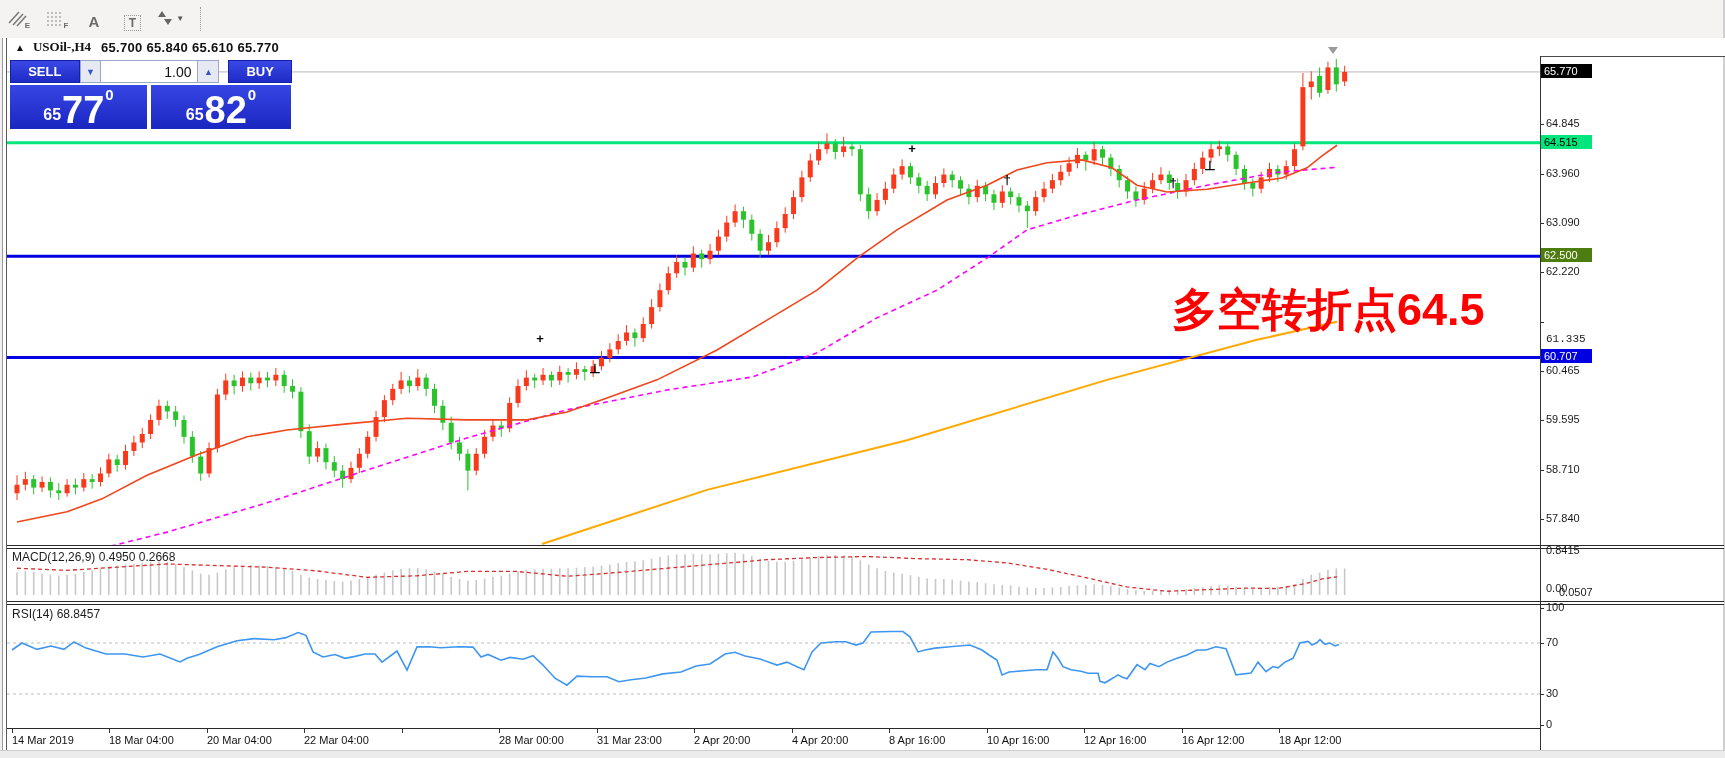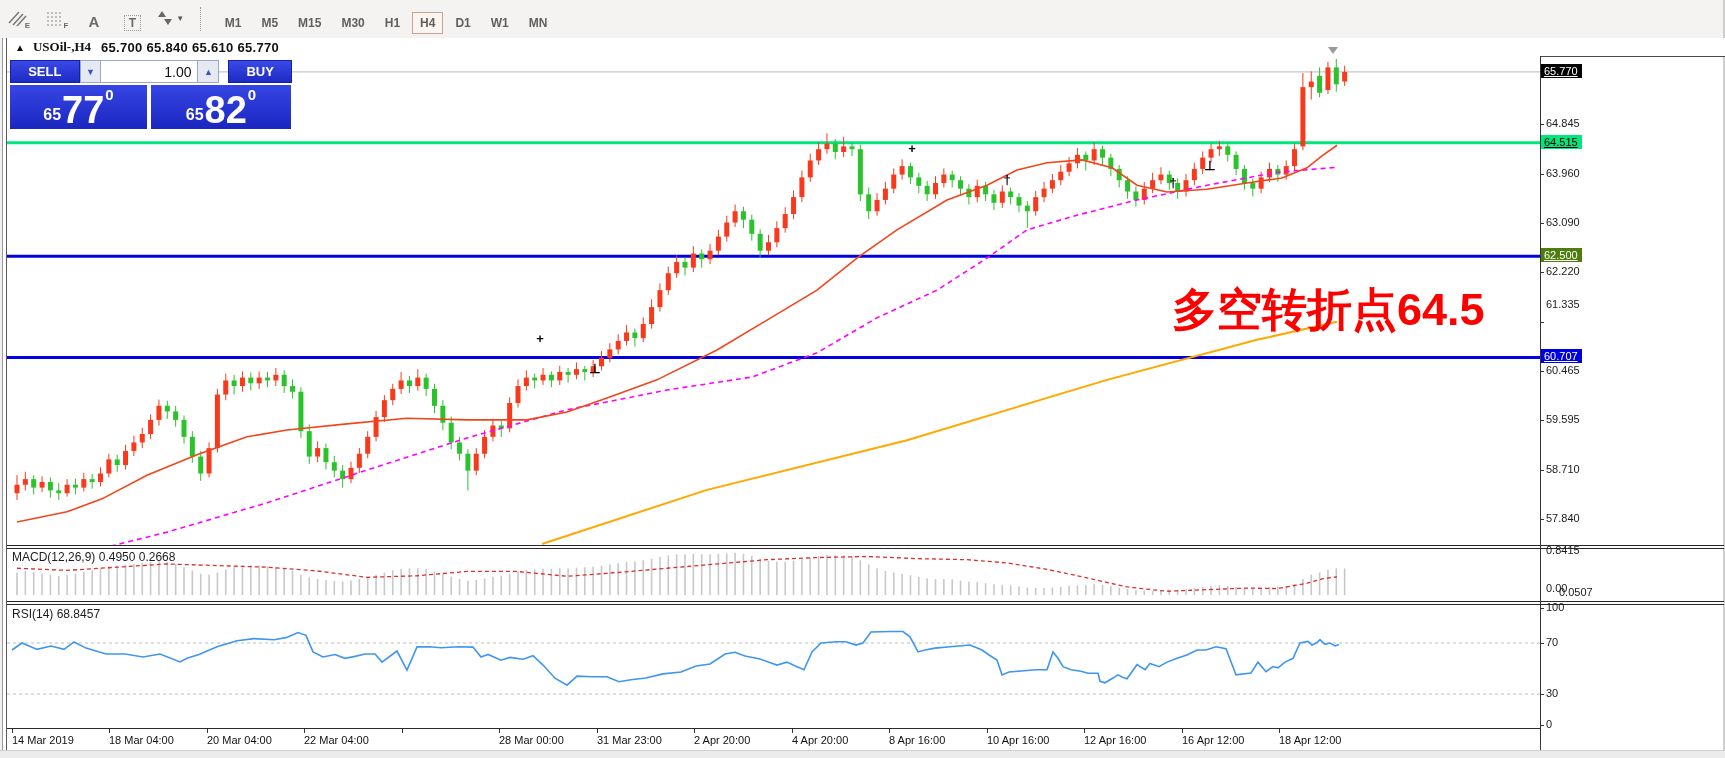--- a/index.html
+++ b/index.html
@@ -19,21 +19,21 @@
   #titlebar{left:7px;top:38px;width:1718px;height:18px;background:#fff;border-bottom:1px solid #4a4a4a;font-size:13px;color:#111;display:flex;align-items:center;}
   #titlebar .tri{font-size:10px;margin:0 8px 0 8px;color:#111;}
   #titlebar b{font-weight:bold;margin-right:10px;font-family:Liberation Serif, serif;}
   #titlebar .ohlc{font-weight:bold;letter-spacing:.3px;}
   
   .pane{background:#fff;}
   .splitter{left:7px;width:1717px;height:2px;background:#fff;border-top:1px solid #2a2a2a;border-bottom:1px solid #2a2a2a;}
   #axisline{left:1540px;top:56px;width:1px;height:694px;background:#333;}
   .axlab{position:absolute;left:1546px;font-size:11px;color:#1a1a1a;white-space:nowrap;}
   .axtick{position:absolute;left:1540px;width:4px;height:1px;background:#333;}
-  .axtag{position:absolute;left:1541px;font-size:11px;padding:1px 4px 1px 3px;white-space:nowrap;text-decoration:underline;}
+  .axtag{position:absolute;left:1541px;font-size:11px;padding:1px 14px 1px 3px;white-space:nowrap;}
   .indlabel{position:absolute;font-size:12px;color:#1c1c1c;white-space:nowrap;}
   
   #timeaxis{left:7px;top:729px;width:1533px;height:21px;background:#fff;}
   .tlab{position:absolute;top:5px;font-size:11px;color:#111;white-space:nowrap;}
   .ttick{position:absolute;top:0;width:1px;height:4px;background:#333;}
   #bottomstrip{left:0;top:750px;width:1725px;height:8px;background:#ececec;border-top:1px solid #cfcfcf;}
   
   #tradepanel{left:10px;top:60px;width:282px;}
   #tp-row1{display:flex;height:23px;}
   .tp-btn{background:linear-gradient(#3a49e6,#1e2ac4);color:#fff;font-weight:bold;font-size:13px;display:flex;align-items:center;justify-content:center;border:1px solid #1520a8;}
@@ -82,21 +82,20 @@
       <span style="border:1px dotted #999;padding:0 4px;font-size:12px;font-weight:bold;">T</span>
     </span>
     <span class="tbtn">
       <svg width="16" height="18">
         <polygon points="5,2 9,8 1,8" fill="#666"></polygon>
         <polygon points="11,16 15,10 7,10" fill="#666"></polygon>
       </svg>
       <span style="font-size:8px;color:#555;margin-left:3px;">▼</span>
     </span>
     <span class="tbsep"></span>
-    <span id="tfbar"><span class="tfbtn">M1</span><span class="tfbtn">M5</span><span class="tfbtn">M15</span><span class="tfbtn">M30</span><span class="tfbtn">H1</span><span class="tfbtn active">H4</span><span class="tfbtn">D1</span><span class="tfbtn">W1</span><span class="tfbtn">MN</span></span>
   </div>
 
   <div id="winleft" class="abs"></div>
   <div id="rightedge" class="abs"></div>
 
   <div id="titlebar" class="abs">
     <span class="tri">▲</span>
     <b>USOil-,H4</b>
     <span class="ohlc">65.700 65.840 65.610 65.770</span>
   </div>
@@ -686,21 +685,21 @@
 
 <div class="axtick" style="top: 124.086px;"></div>
     <div class="axlab" style="top: 117.086px;">64.845</div>
     <div class="axtick" style="top: 174px;"></div>
     <div class="axlab" style="top: 167px;">63.960</div>
     <div class="axtick" style="top: 223.068px;"></div>
     <div class="axlab" style="top: 216.068px;">63.090</div>
     <div class="axtick" style="top: 272.136px;"></div>
     <div class="axlab" style="top: 265.136px;">62.220</div>
     <div class="axtick" style="top: 322.05px;"></div>
-    <div class="axlab" style="top: 298px;">61.335</div>
+    <div class="axlab" style="top: 333px; font-family: Liberation Mono, monospace;">61.335</div>
     <div class="axtick" style="top: 371.118px;"></div>
     <div class="axlab" style="top: 364.118px;">60.465</div>
     <div class="axtick" style="top: 420.186px;"></div>
     <div class="axlab" style="top: 413.186px;">59.595</div>
     <div class="axtick" style="top: 470.1px;"></div>
     <div class="axlab" style="top: 463.1px;">58.710</div>
     <div class="axtick" style="top: 519.168px;"></div>
     <div class="axlab" style="top: 512.168px;">57.840</div>
     <div class="axtag" style="top: 63.916px; background: rgb(0, 0, 0); color: rgb(255, 255, 255);">65.770</div>
     <div class="axtag" style="top: 134.698px; background: rgb(0, 229, 124); color: rgb(0, 0, 0);">64.515</div>

